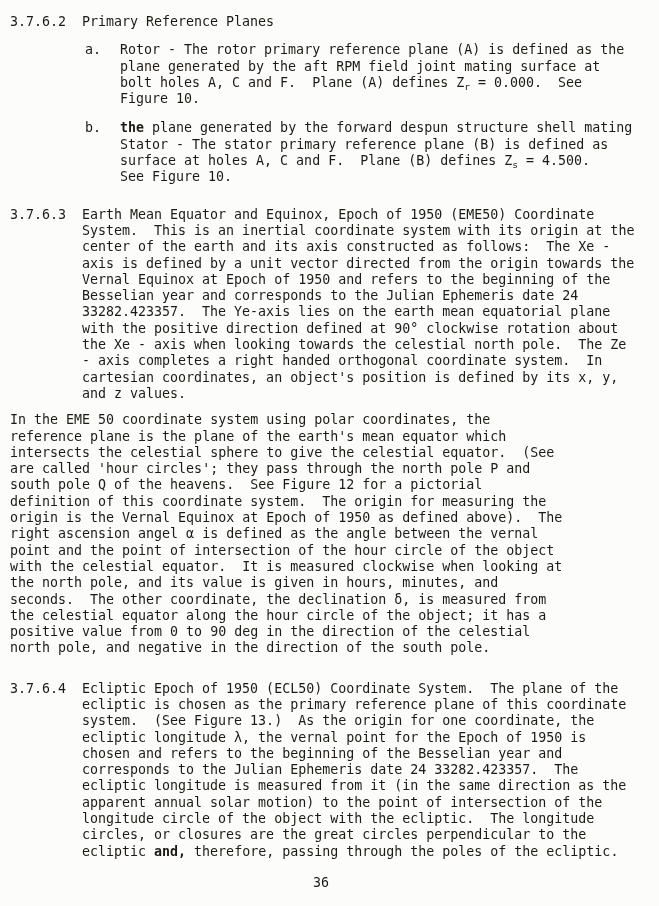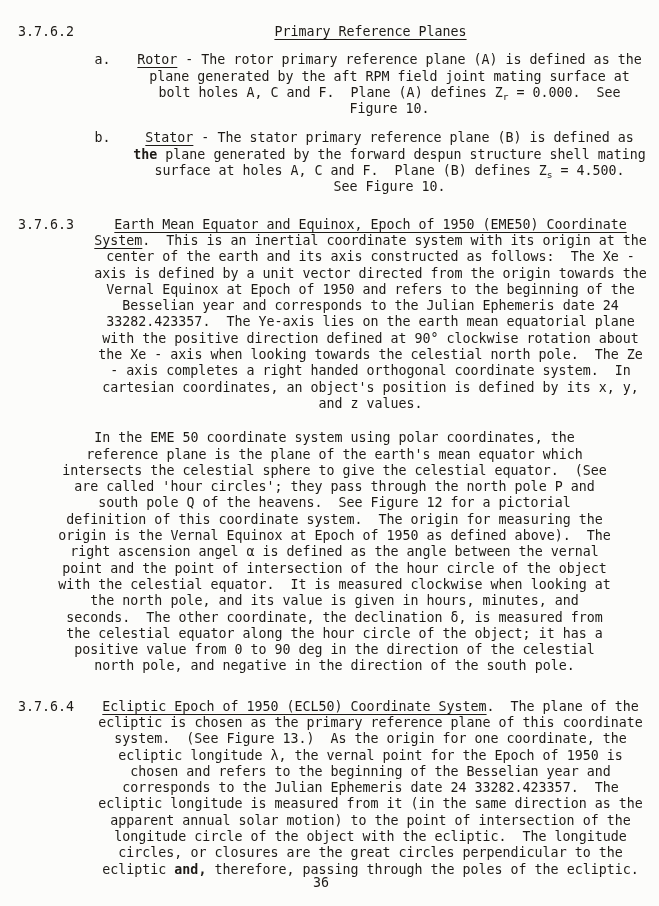--- a/index.html
+++ b/index.html
@@ -11,29 +11,28 @@
   .page {
     position: relative;
     width: 659px; height: 906px;
     overflow: hidden;
     background: #fcfcfa;
     color: #1d1a16;
     font-size: 13.3px;
     line-height: 16.3px;
     font-weight: 500;
   }
-  .doc { padding: 24px 0 0 10px; text-align: center; }
+  .doc { padding: 14px 0 0 10px; }
   .block { display: flex; }
   .block .num { flex: 0 0 72px; width: 72px; }
   .list-block { margin-left: 75px; }
   .list-block .marker { flex: 0 0 35px; width: 35px; }
   .content { flex: 1 1 auto; min-width: 0; }
   .line { white-space: pre; }
   .ul {
-    text-decoration: underline;
     text-decoration-thickness: 1.4px;
     text-underline-offset: 3px;
   }
   b { font-weight: 800; }
   sub {
     font-size: 0.72em;
     vertical-align: -0.28em;
     line-height: 0;
   }
   .page-number {
@@ -59,22 +58,22 @@
         <div class="content">
           <div class="line"><span class="ul">Rotor</span> - The rotor primary reference plane (A) is defined as the</div>
           <div class="line">plane generated by the aft RPM field joint mating surface at</div>
           <div class="line">bolt holes A, C and F.  Plane (A) defines Z<sub>r</sub> = 0.000.  See</div>
           <div class="line">Figure 10.</div>
         </div>
       </div>
       <div class="block list-block" style="margin-top: 13px;">
         <div class="marker">b.</div>
         <div class="content">
+          <div class="line"><b>the</b> plane generated by the forward despun structure shell mating</div>
           <div class="line"><span class="ul">Stator</span> - The stator primary reference plane (B) is defined as</div>
-          <div class="line"><b>the</b> plane generated by the forward despun structure shell mating</div>
           <div class="line">surface at holes A, C and F.  Plane (B) defines Z<sub>s</sub> = 4.500.</div>
           <div class="line">See Figure 10.</div>
         </div>
       </div>
       <div class="block" style="margin-top: 21px;">
         <div class="num">3.7.6.3</div>
         <div class="content">
           <div class="line"><span class="ul">Earth Mean Equator and Equinox, Epoch of 1950 (EME50) Coordinate</span></div>
           <div class="line"><span class="ul">System</span>.  This is an inertial coordinate system with its origin at the</div>
           <div class="line">center of the earth and its axis constructed as follows:  The Xe -</div>
@@ -82,21 +81,21 @@
           <div class="line">Vernal Equinox at Epoch of 1950 and refers to the beginning of the</div>
           <div class="line">Besselian year and corresponds to the Julian Ephemeris date 24</div>
           <div class="line">33282.423357.  The Ye-axis lies on the earth mean equatorial plane</div>
           <div class="line">with the positive direction defined at 90° clockwise rotation about</div>
           <div class="line">the Xe - axis when looking towards the celestial north pole.  The Ze</div>
           <div class="line">- axis completes a right handed orthogonal coordinate system.  In</div>
           <div class="line">cartesian coordinates, an object's position is defined by its x, y,</div>
           <div class="line">and z values.</div>
         </div>
       </div>
-      <div class="block" style="margin-top: 18px;">
+      <div class="block" style="margin-top: 10px;">
         <div class="content">
           <div class="line">In the EME 50 coordinate system using polar coordinates, the</div>
           <div class="line">reference plane is the plane of the earth's mean equator which</div>
           <div class="line">intersects the celestial sphere to give the celestial equator.  (See</div>
           <div class="line">are called 'hour circles'; they pass through the north pole P and</div>
           <div class="line">south pole Q of the heavens.  See Figure 12 for a pictorial</div>
           <div class="line">definition of this coordinate system.  The origin for measuring the</div>
           <div class="line">origin is the Vernal Equinox at Epoch of 1950 as defined above).  The</div>
           <div class="line">right ascension angel α is defined as the angle between the vernal</div>
           <div class="line">point and the point of intersection of the hour circle of the object</div>

